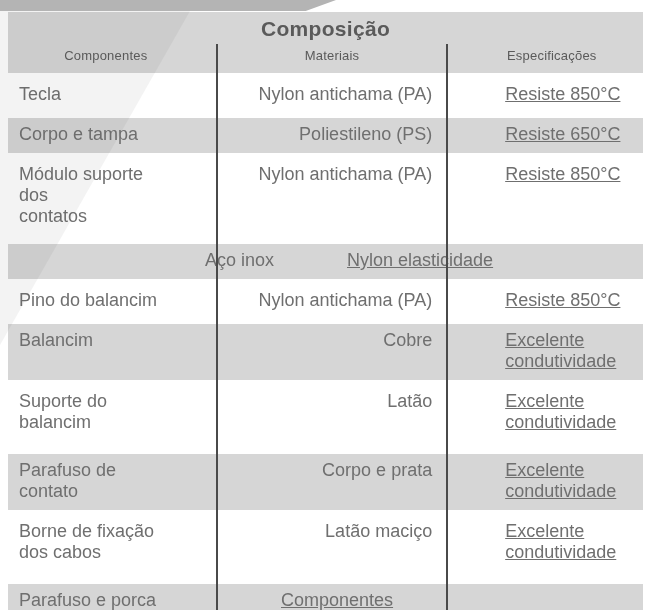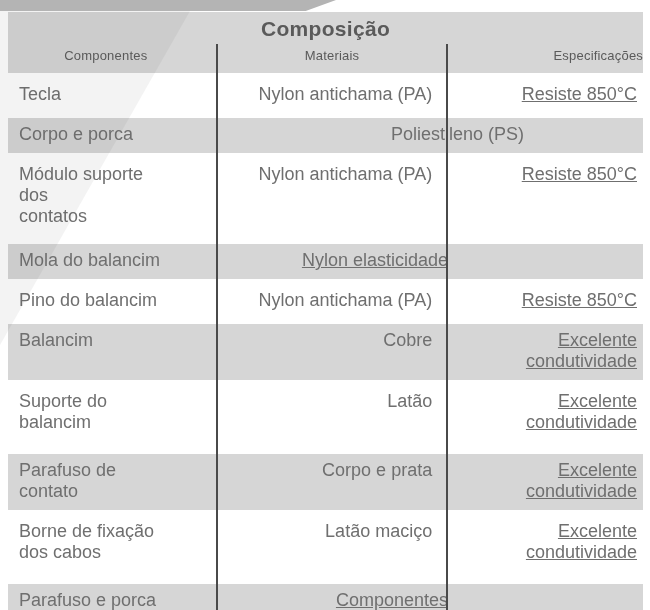--- a/index.html
+++ b/index.html
@@ -57,21 +57,21 @@
   .colh {
     font-size: 13px;
     font-weight: normal;
     color: #5a5a5a;
     text-align: center;
     line-height: 25px;
     letter-spacing: 0.2px;
   }
   .w1 { width: 210px; }
   .w2 { width: 276px; }
-  .w3 { width: 196px; text-align: right; }
+  .w3 { width: 196px; }
   .tbody {
     margin-top: 5px;
   }
   .row {
     display: flex;
     margin-bottom: 5px;
     padding: 6px 0 8px 0;
     gap: 40px;
   }
   .row.shaded {
@@ -119,33 +119,34 @@
       </div>
     </div>
     <div class="tbody" id="tbody">
   <div class="row">
     <div class="cell c1 w1">Tecla</div>
     <div class="cell c2 w2">Nylon antichama (PA)</div>
     <div class="cell c3 w3">Resiste 850°C</div>
   </div>
 
   <div class="row shaded">
-    <div class="cell c1 w1">Corpo e porca</div>
+    <div class="cell c1 w1">Corpo e tampa</div>
     <div class="cell c2 w2">Poliestileno (PS)</div>
+    <div class="cell c3 w3">Resiste 650°C</div>
   </div>
 
   <div class="row">
     <div class="cell c1 w1">Módulo suporte dos
 contatos</div>
     <div class="cell c2 w2">Nylon antichama (PA)</div>
     <div class="cell c3 w3">Resiste 850°C</div>
   </div>
 
   <div class="row shaded">
-    <div class="cell c1 w1">Mola do balancim</div>
+    <div class="cell c2 w2">Aço inox</div>
     <div class="cell c3 w3">Nylon elasticidade</div>
   </div>
 
   <div class="row">
     <div class="cell c1 w1">Pino do balancim</div>
     <div class="cell c2 w2">Nylon antichama (PA)</div>
     <div class="cell c3 w3">Resiste 850°C</div>
   </div>
 
   <div class="row shaded">

